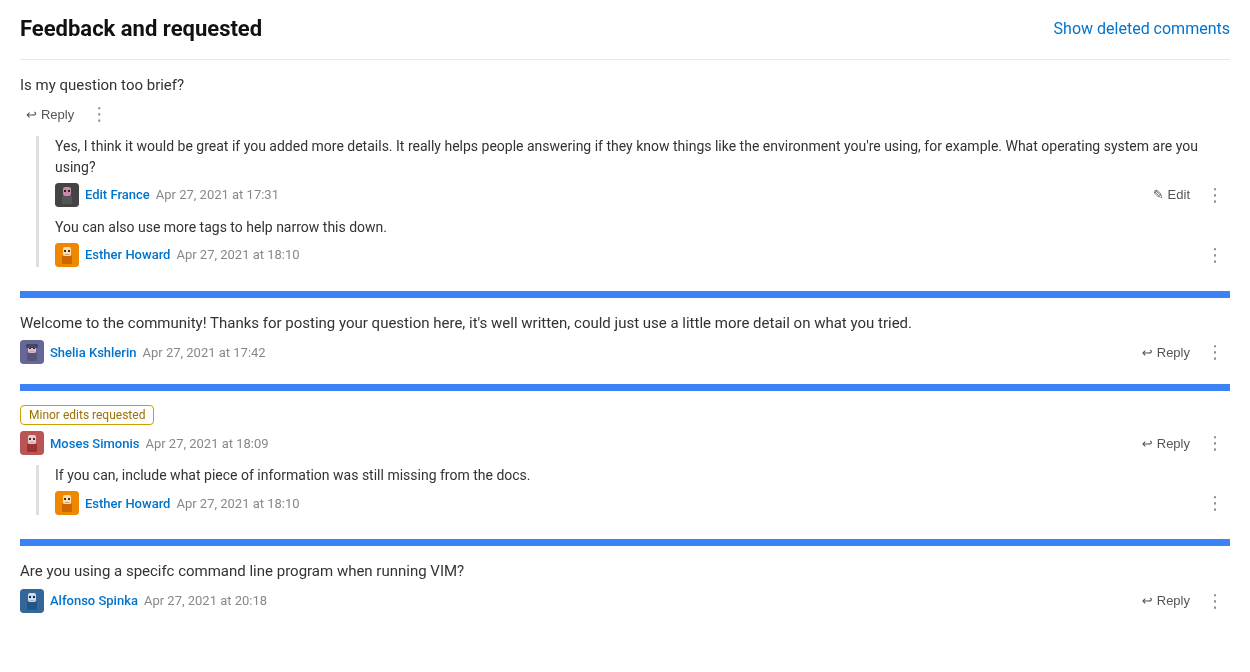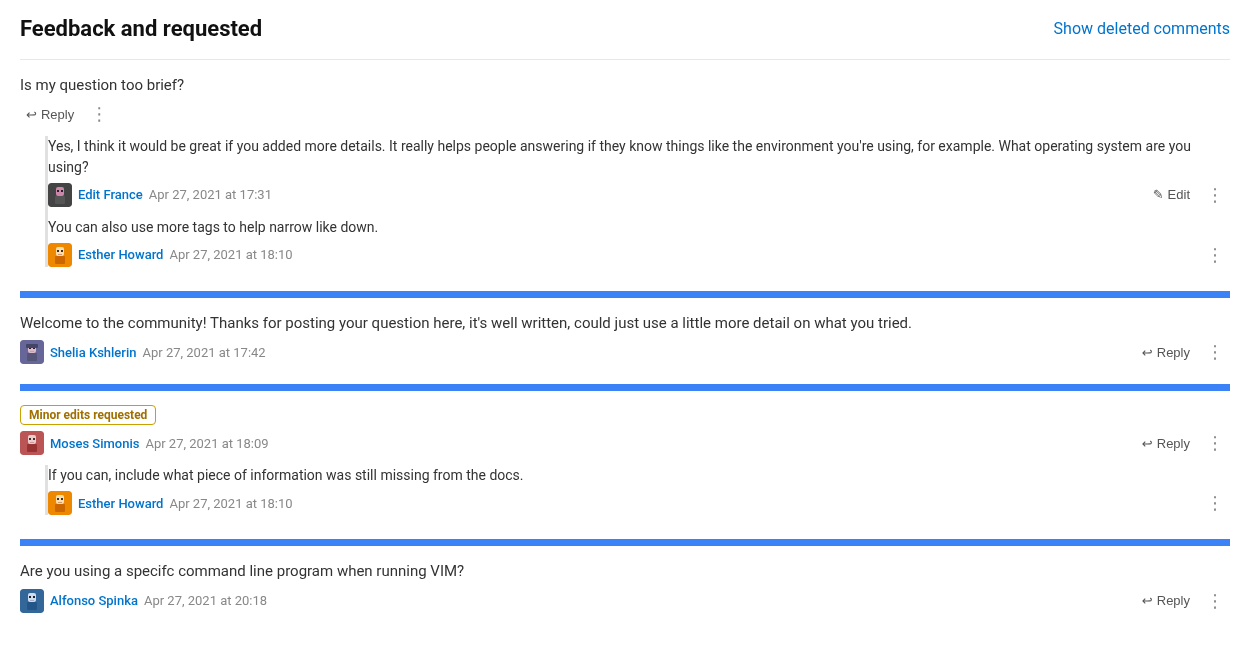--- a/index.html
+++ b/index.html
@@ -128,22 +128,23 @@
       border: none;
       color: #888;
       font-size: 18px;
       cursor: pointer;
       padding: 2px 6px;
       border-radius: 3px;
       line-height: 1;
     }
 
     .nested-comments {
-      margin-left: 25px;
+      margin-left: 16px;
       border-left: 3px solid #e0e0e0;
+      padding-left: 16px;
       margin-top: 10px;
     }
 
     .nested-comment {
       margin-bottom: 10px;
     }
 
     .nested-comment-text {
       font-size: 14px;
       color: #333;
@@ -151,21 +152,21 @@
       line-height: 1.5;
     }
 
     .minor-edits-badge {
       display: inline-flex;
       align-items: center;
       border: 1.5px solid #c8a000;
       color: #a07000;
       background: #fff;
       font-size: 12px;
-      font-weight: 700;
+      font-weight: 400;
       padding: 2px 8px;
       border-radius: 4px;
       margin-right: 8px;
       flex-shrink: 0;
     }
 
     .comment-with-badge {
       display: flex;
       align-items: flex-start;
       gap: 0;
@@ -236,21 +237,21 @@
             <button class="edit-btn">
               <span>✎</span>
               <span>Edit</span>
             </button>
             <button class="more-btn">⋮</button>
           </div>
         </div>
       </div>
 
       <div class="nested-comment">
-        <p class="nested-comment-text">You can also use more tags to help narrow like down.</p>
+        <p class="nested-comment-text">You can also use more tags to help narrow this down.</p>
         <div class="comment-meta-row">
           <div class="meta-left">
             <svg class="avatar-svg" viewBox="0 0 24 24">
               <rect width="24" height="24" rx="3" fill="#e80"></rect>
               <rect x="8" y="4" width="8" height="9" rx="2" fill="#fda"></rect>
               <rect x="7" y="13" width="10" height="8" rx="1" fill="#c60"></rect>
               <rect x="9" y="7" width="2" height="2" fill="#333"></rect>
               <rect x="13" y="7" width="2" height="2" fill="#333"></rect>
               <rect x="10" y="11" width="4" height="1" fill="#c97"></rect>
             </svg>

